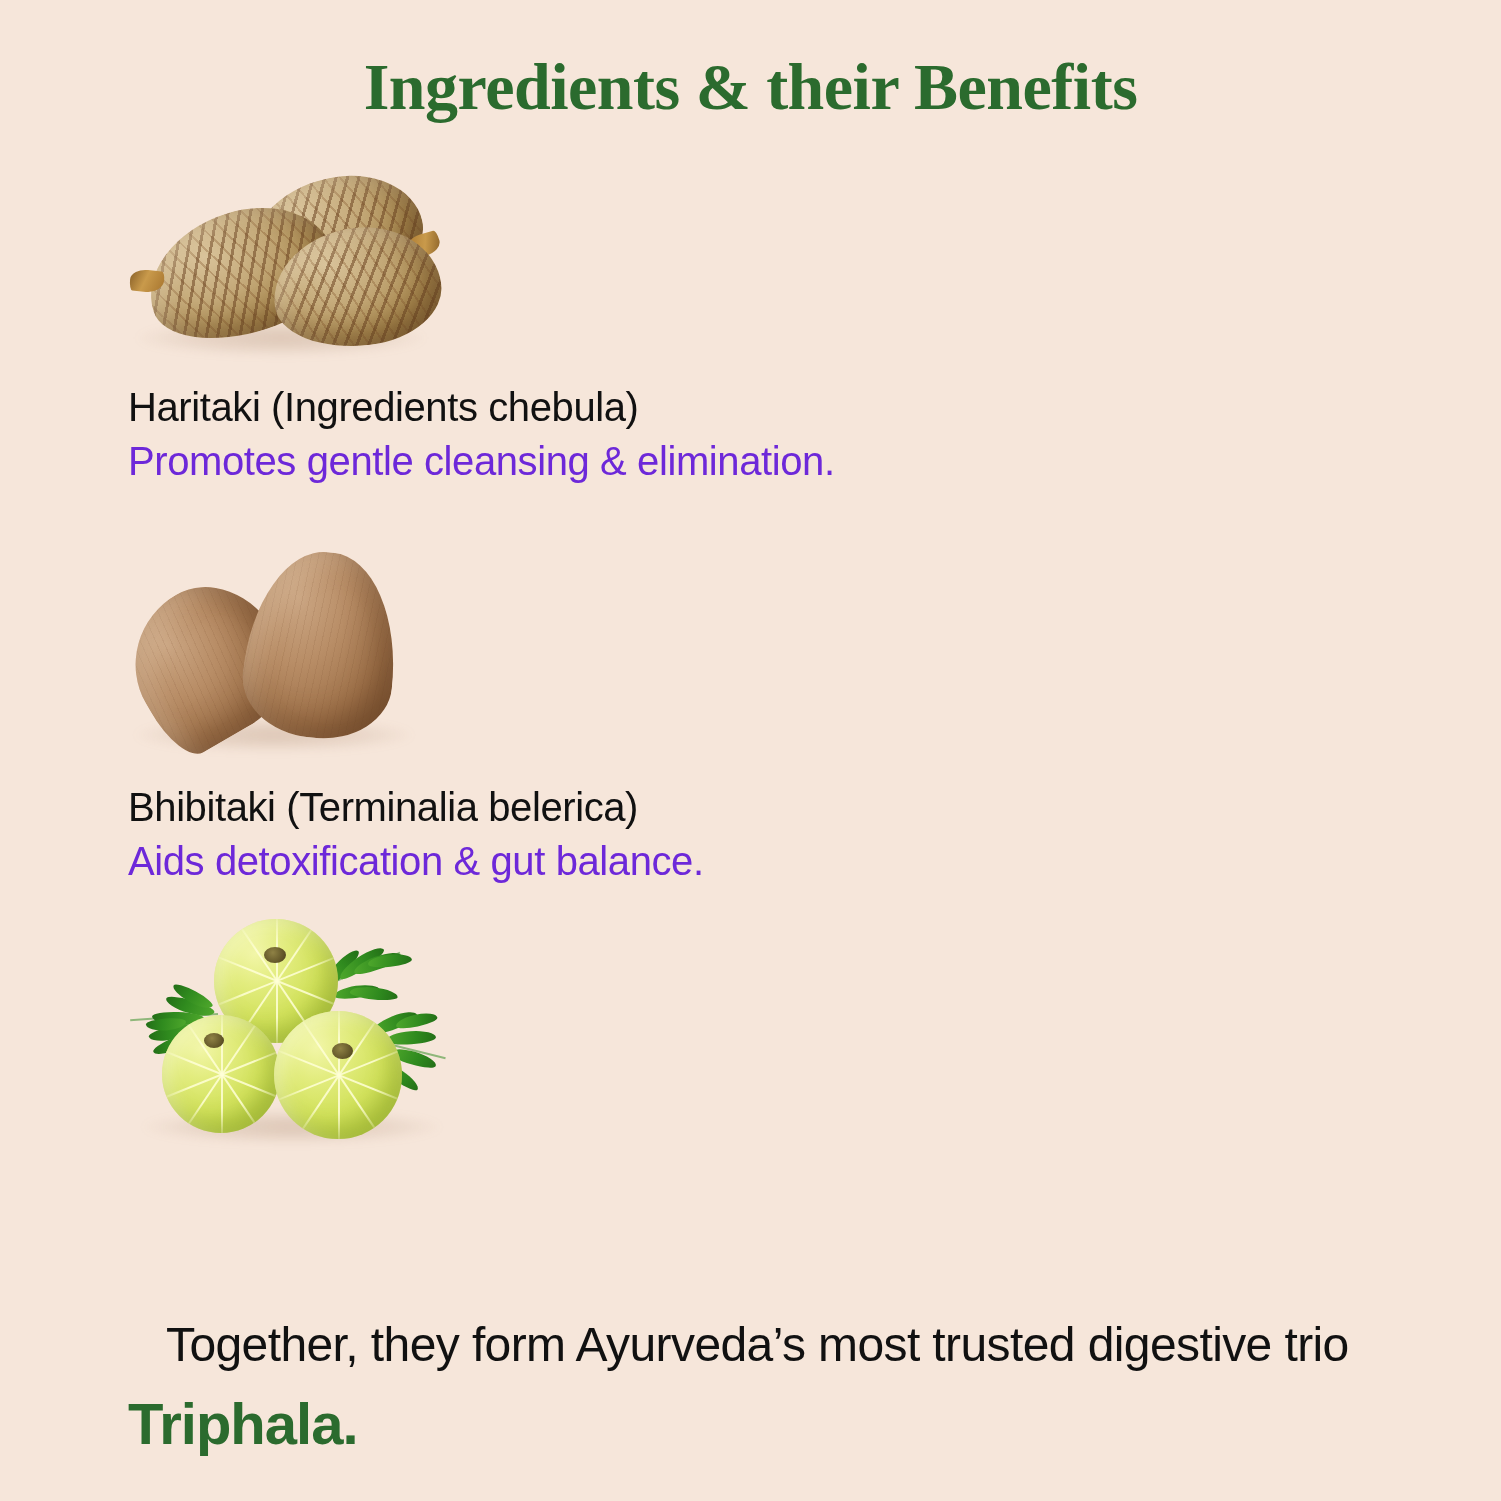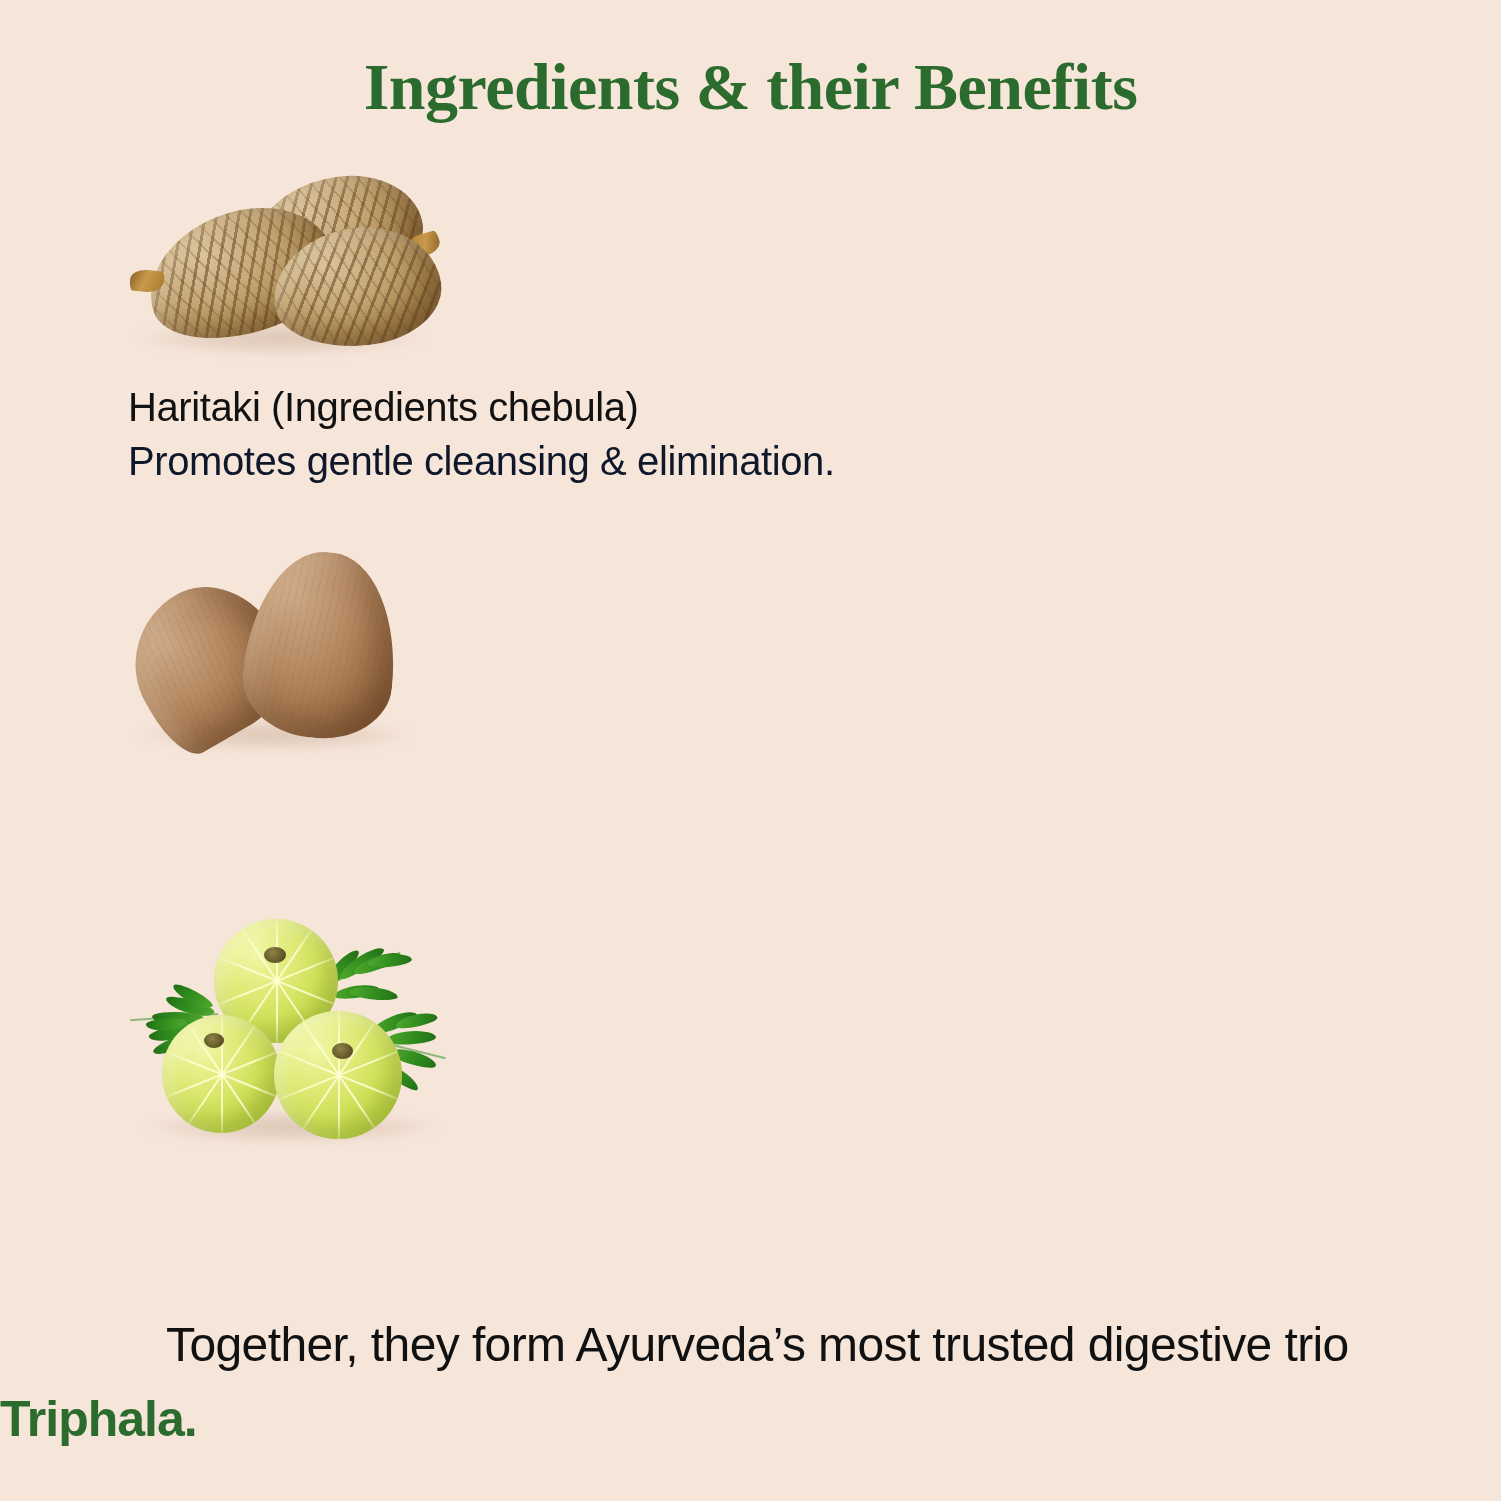--- a/index.html
+++ b/index.html
@@ -65,21 +65,21 @@
   .ing-name {
     font-size: 40px;
     line-height: 1.18;
     color: #111111;
     letter-spacing: -0.4px;
     white-space: nowrap;
   }
   .ing-benefit {
     font-size: 40px;
     line-height: 1.22;
-    color: #0f172a;
+    color: #6d28d9;
     letter-spacing: -0.4px;
     white-space: nowrap;
     margin-top: 6px;
   }
 
   
   .conclusion {
     position: absolute;
     left: 0;
     top: 1316px;
@@ -87,22 +87,23 @@
   }
   .conclusion-line {
     margin-left: 166px;
     font-size: 48px;
     line-height: 1.2;
     color: #111111;
     letter-spacing: -0.6px;
     white-space: nowrap;
   }
   .conclusion-brand {
+    margin-left: 128px;
     margin-top: 18px;
-    font-size: 50px;
+    font-size: 58px;
     font-weight: bold;
     line-height: 1.1;
     color: #2B6B2E;
     letter-spacing: -1px;
     white-space: nowrap;
   }
 
   
   .art-wrap { position: absolute; inset: 0; }
 
@@ -224,20 +225,24 @@
 
         <div class="bhibitaki-fruit" style="left:6px; top:48px; width:148px; height:150px;
                     border-radius: 58% 48% 50% 18% / 56% 58% 44% 44%;
                     transform: rotate(-30deg);"></div>
 
         <div class="bhibitaki-fruit" style="left:118px; top:12px; width:150px; height:186px;
                     border-radius: 50% 50% 50% 50% / 72% 72% 32% 32%;
                     transform: rotate(6deg);"></div>
       </div>
     </div>
+    <div class="ing-text">
+      <div class="ing-name">Bhibitaki (Terminalia belerica)</div>
+      <div class="ing-benefit">Aids detoxification &amp; gut balance.</div>
+    </div>
   </div>
 
   <div class="ingredient" id="ing-2">
     <div class="ing-art">
       <div class="art-wrap">
         <div class="shadow-ellipse" style="left:14px; top:205px; width:300px; height:34px;"></div>
 
         <div class="amla-stalk" style="left:90px; top:108px; width:88px; transform:rotate(176deg);"></div>
         <div class="amla-leaflet" style="left:86px; top:102px; width:50px; height:13px; transform:rotate(196deg);"></div>
         <div class="amla-leaflet" style="left:76px; top:108px; width:52px; height:13px; transform:rotate(182deg);"></div>

